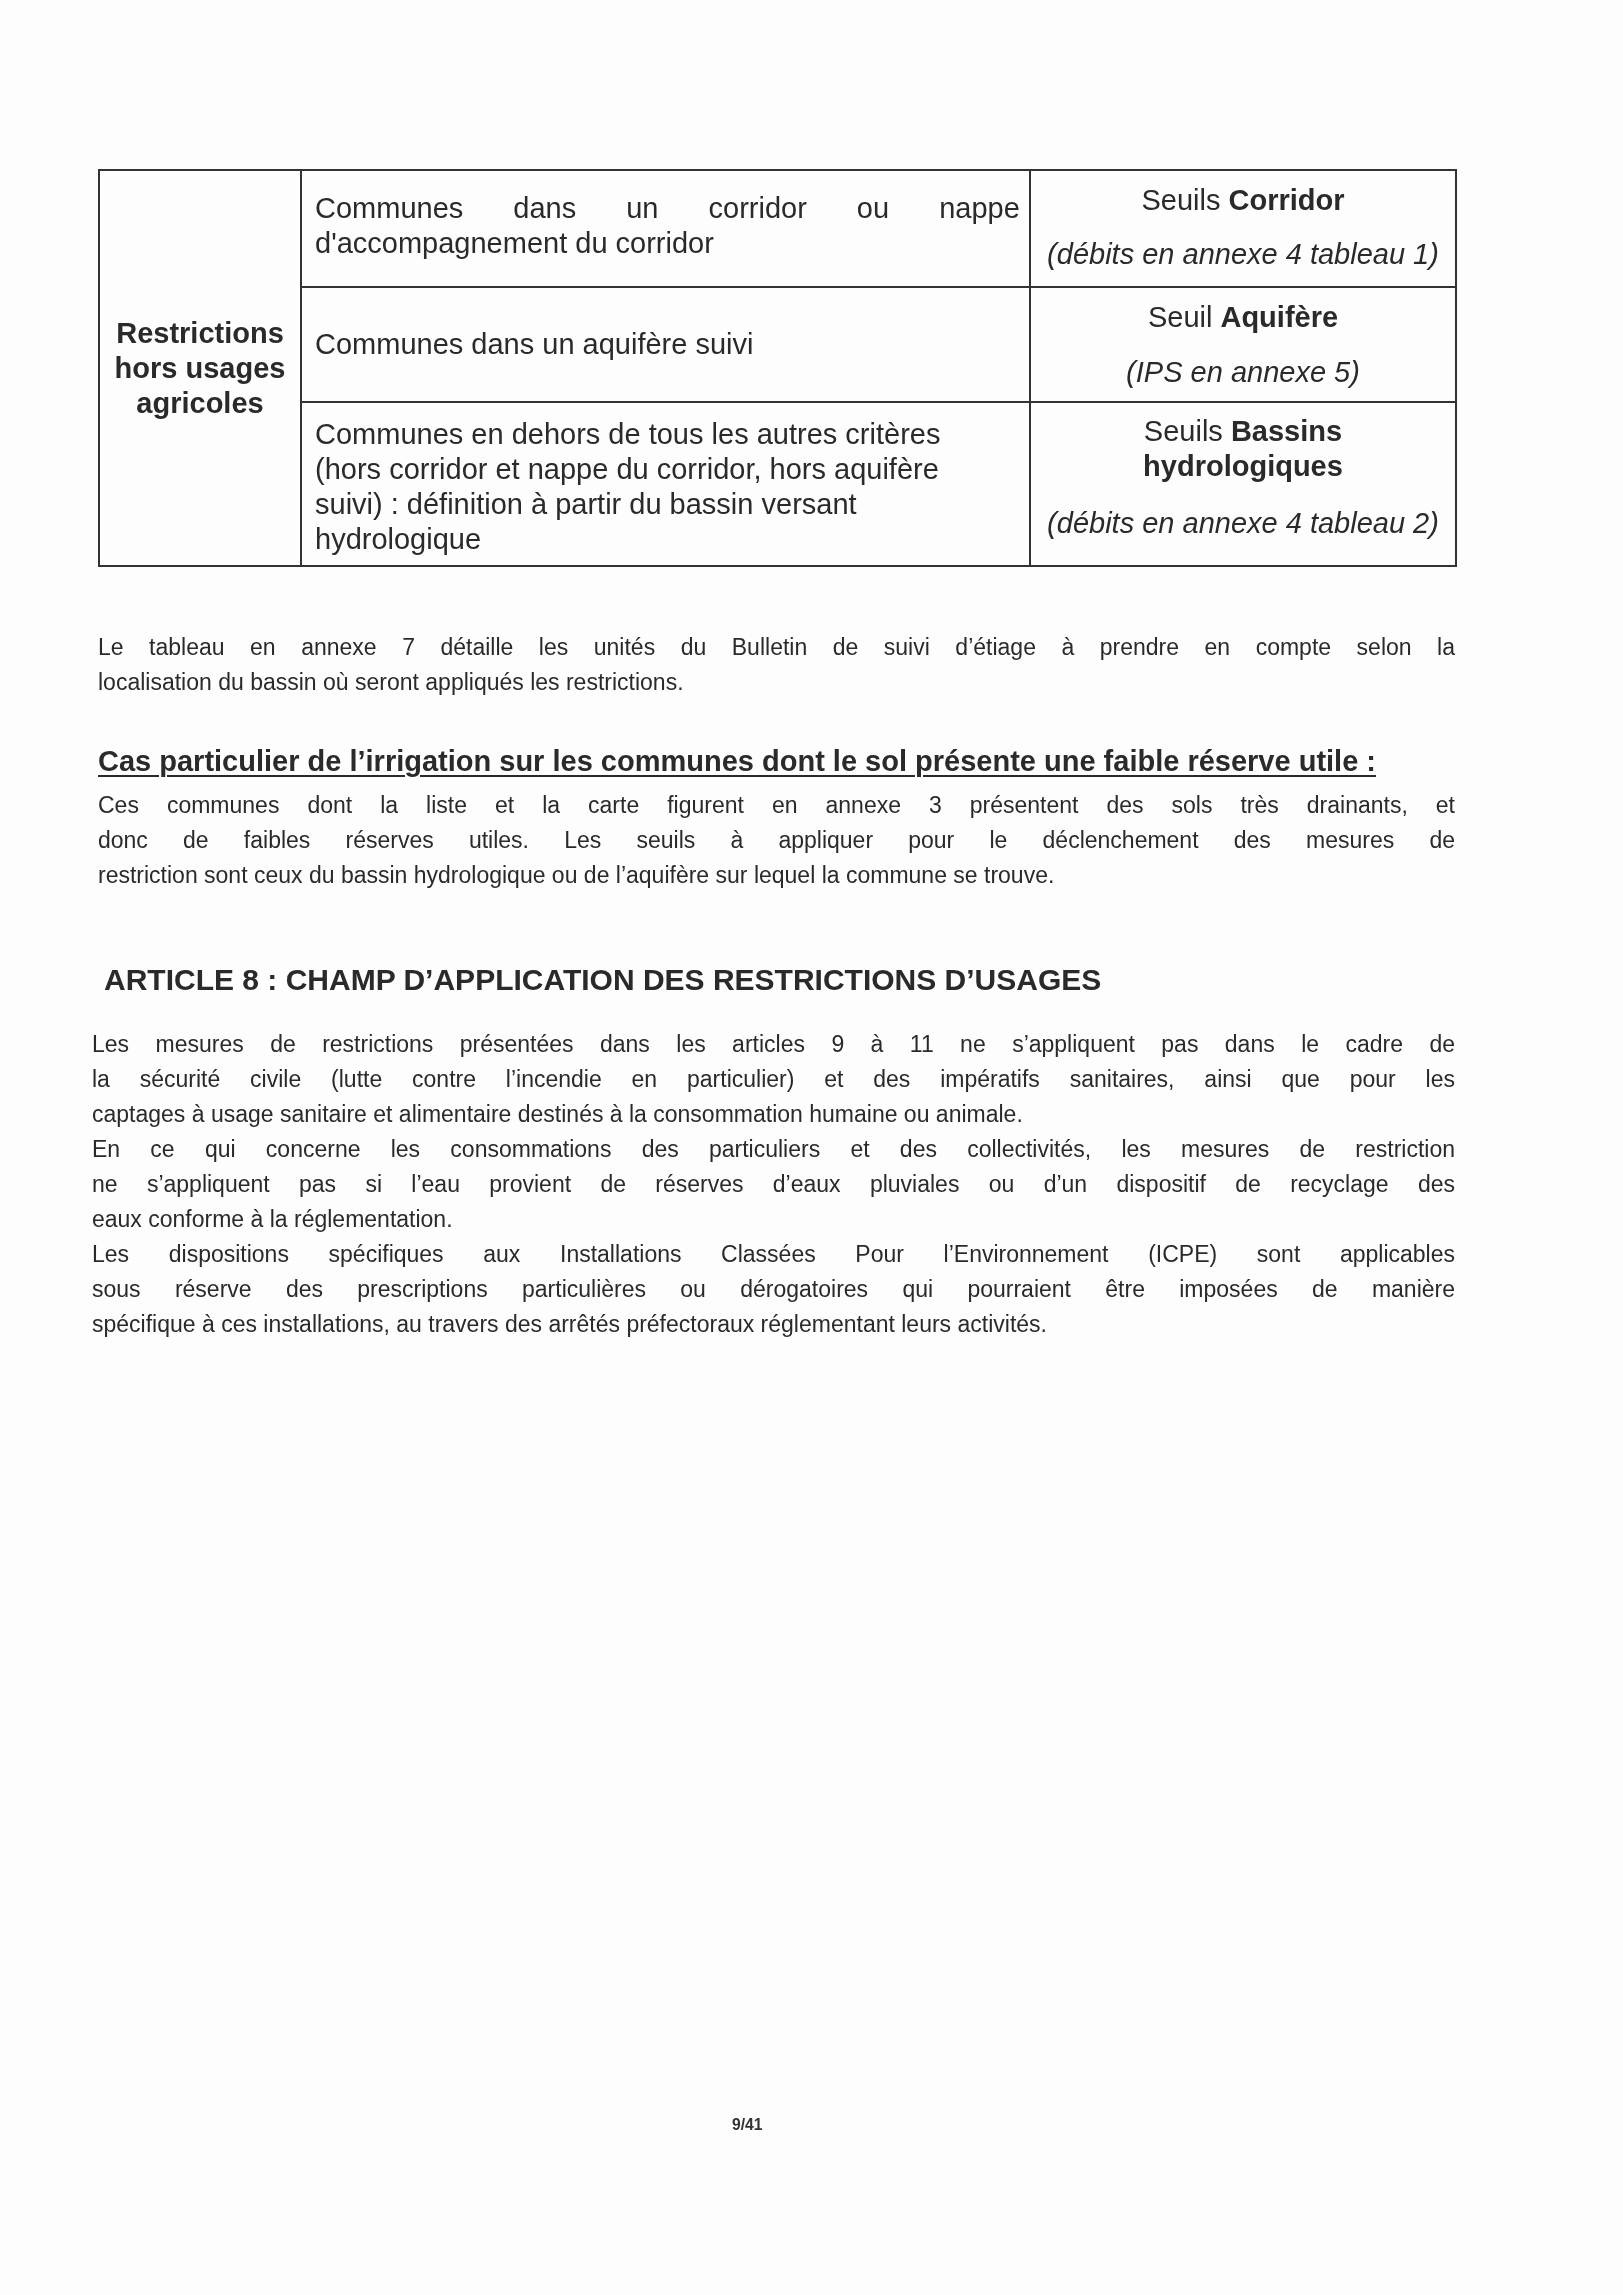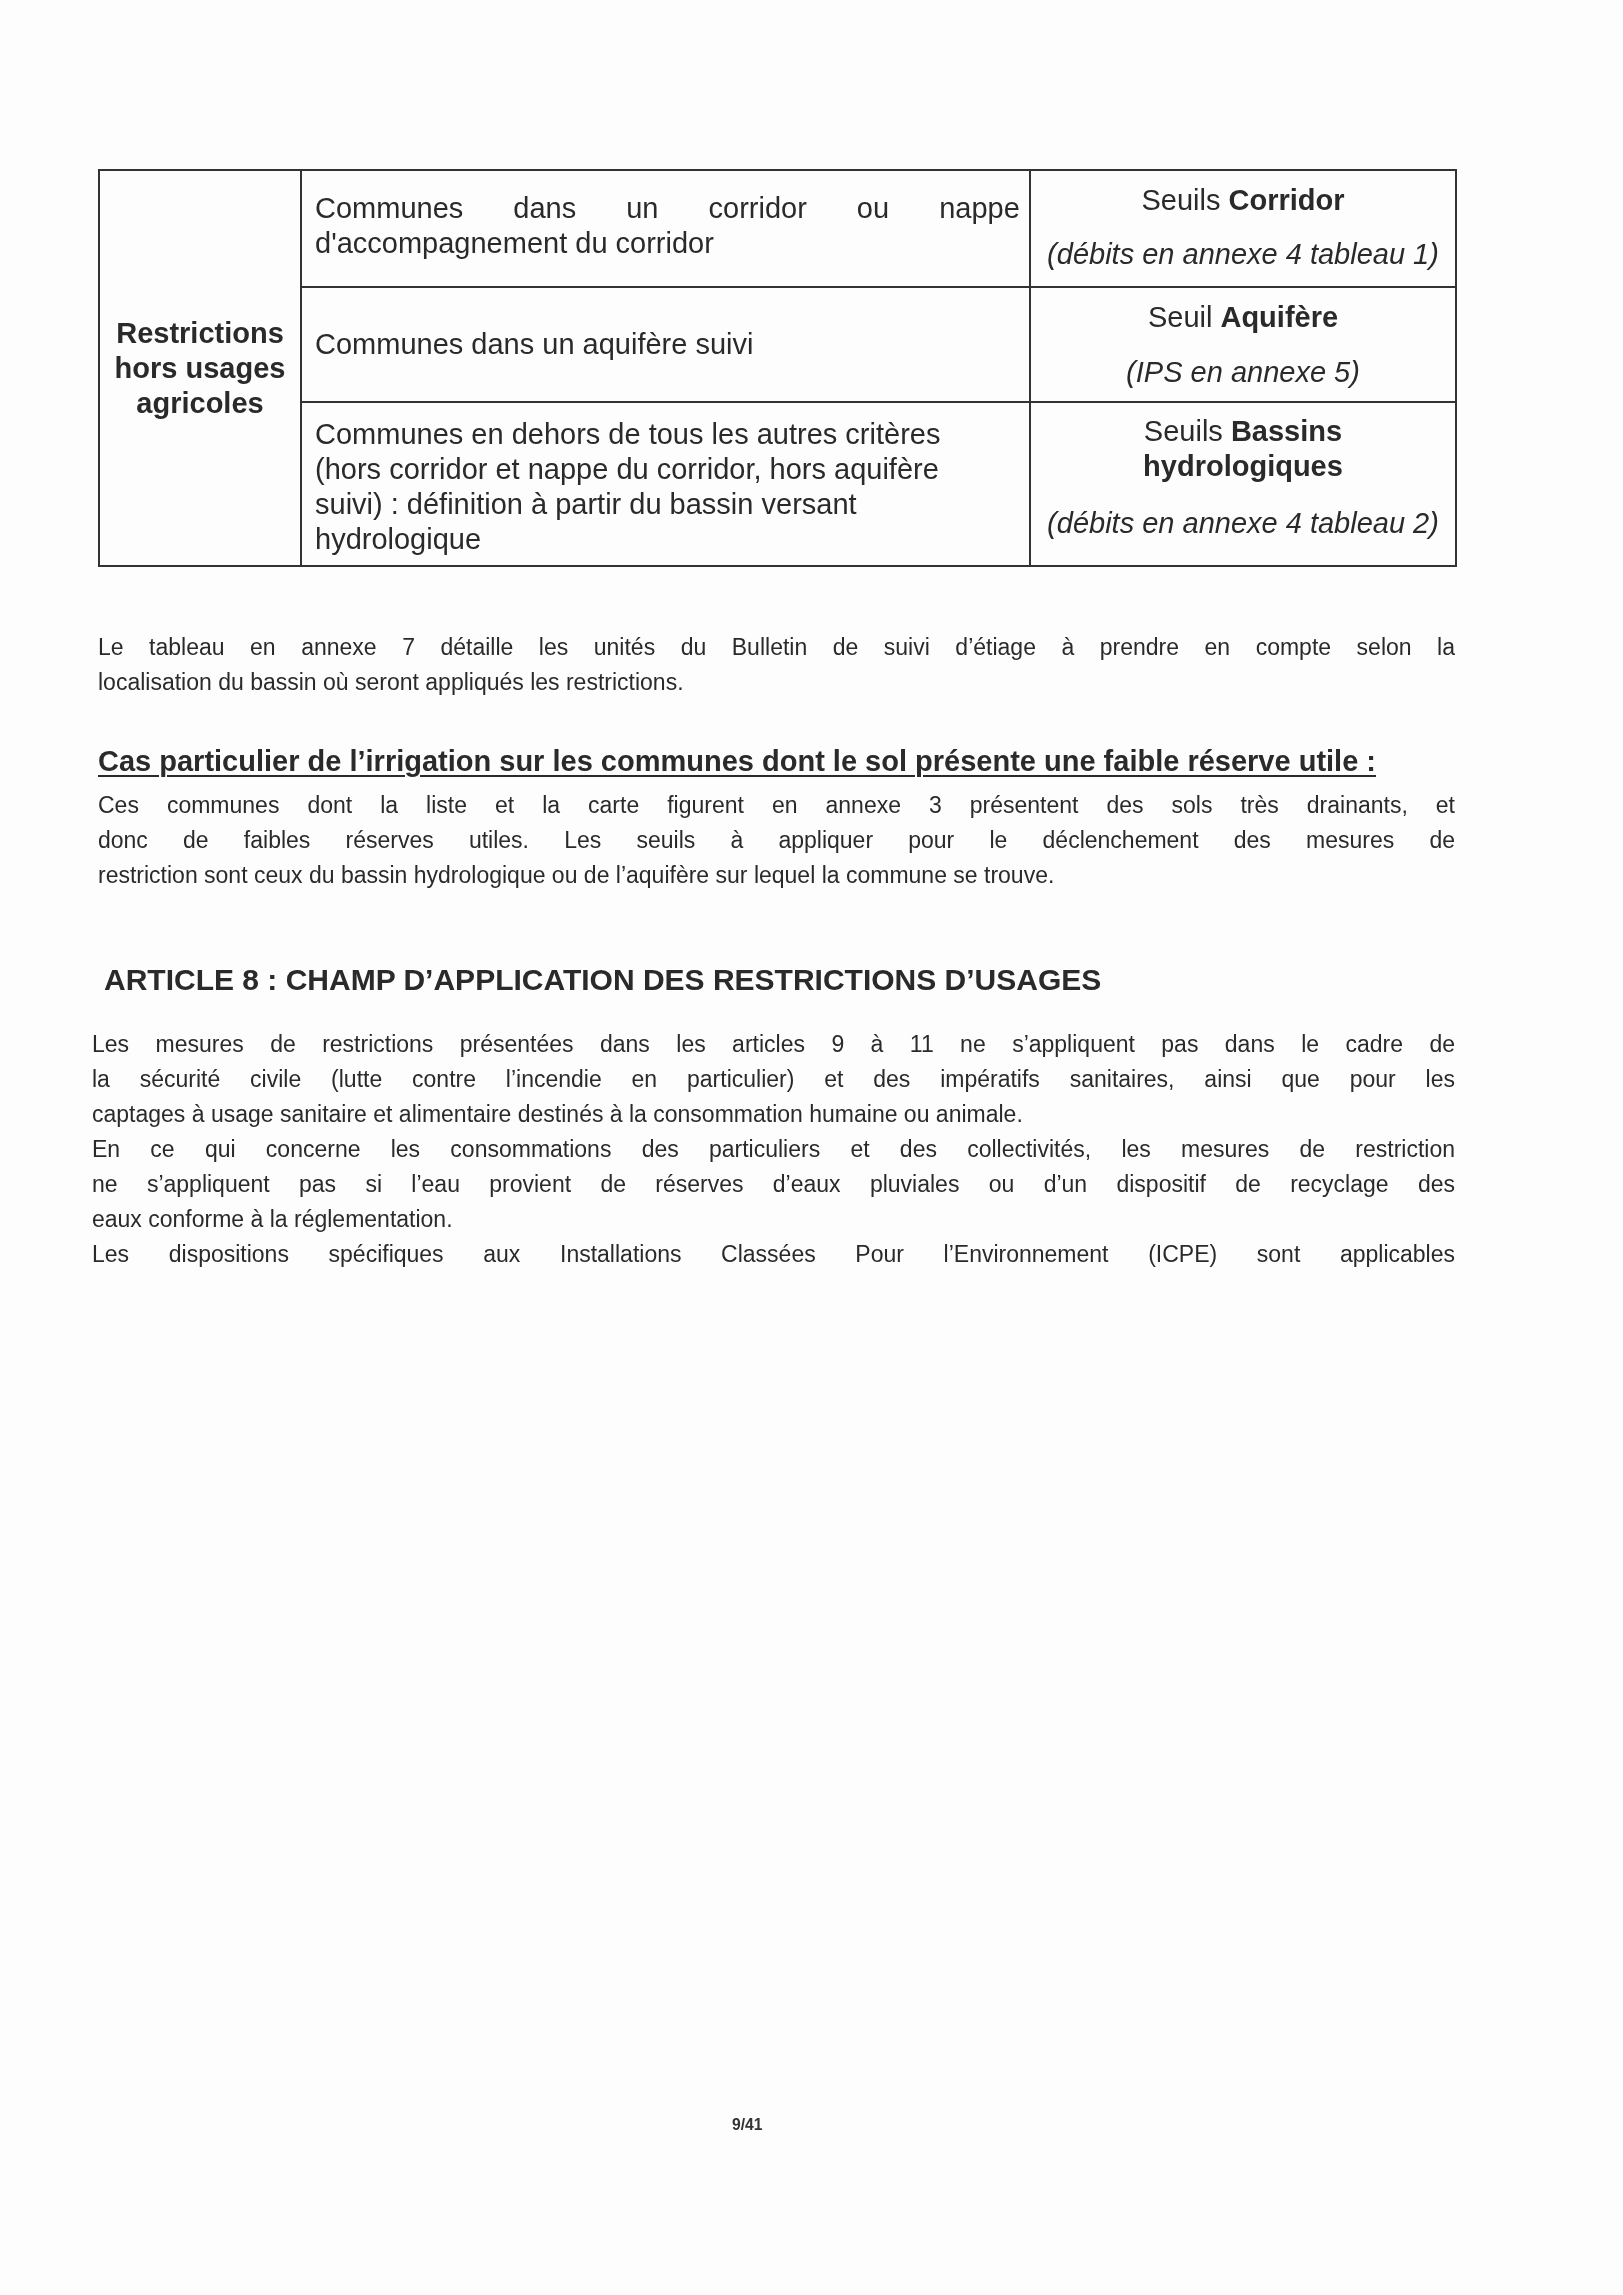--- a/index.html
+++ b/index.html
@@ -105,17 +105,19 @@
   <div class="article">ARTICLE 8 : CHAMP D’APPLICATION DES RESTRICTIONS D’USAGES</div>
 
   <div class="para" style="top:1027px; left:92px; width:1363px;">
     <span class="ln j">Les mesures de restrictions présentées dans les articles 9 à 11 ne s’appliquent pas dans le cadre de</span>
     <span class="ln j">la sécurité civile (lutte contre l’incendie en particulier) et des impératifs sanitaires, ainsi que pour les</span>
     <span class="ln">captages à usage sanitaire et alimentaire destinés à la consommation humaine ou animale.</span>
     <span class="ln j">En ce qui concerne les consommations des particuliers et des collectivités, les mesures de restriction</span>
     <span class="ln j">ne s’appliquent pas si l’eau provient de réserves d’eaux pluviales ou d’un dispositif de recyclage des</span>
     <span class="ln">eaux conforme à la réglementation.</span>
     <span class="ln j">Les dispositions spécifiques aux Installations Classées Pour l’Environnement (ICPE) sont applicables</span>
+    <span class="ln j">sous réserve des prescriptions particulières ou dérogatoires qui pourraient être imposées de manière</span>
+    <span class="ln">spécifique à ces installations, au travers des arrêtés préfectoraux réglementant leurs activités.</span>
   </div>
 
   <div class="pagenum">9/41</div>
 </div>
 
 
 </body></html>

